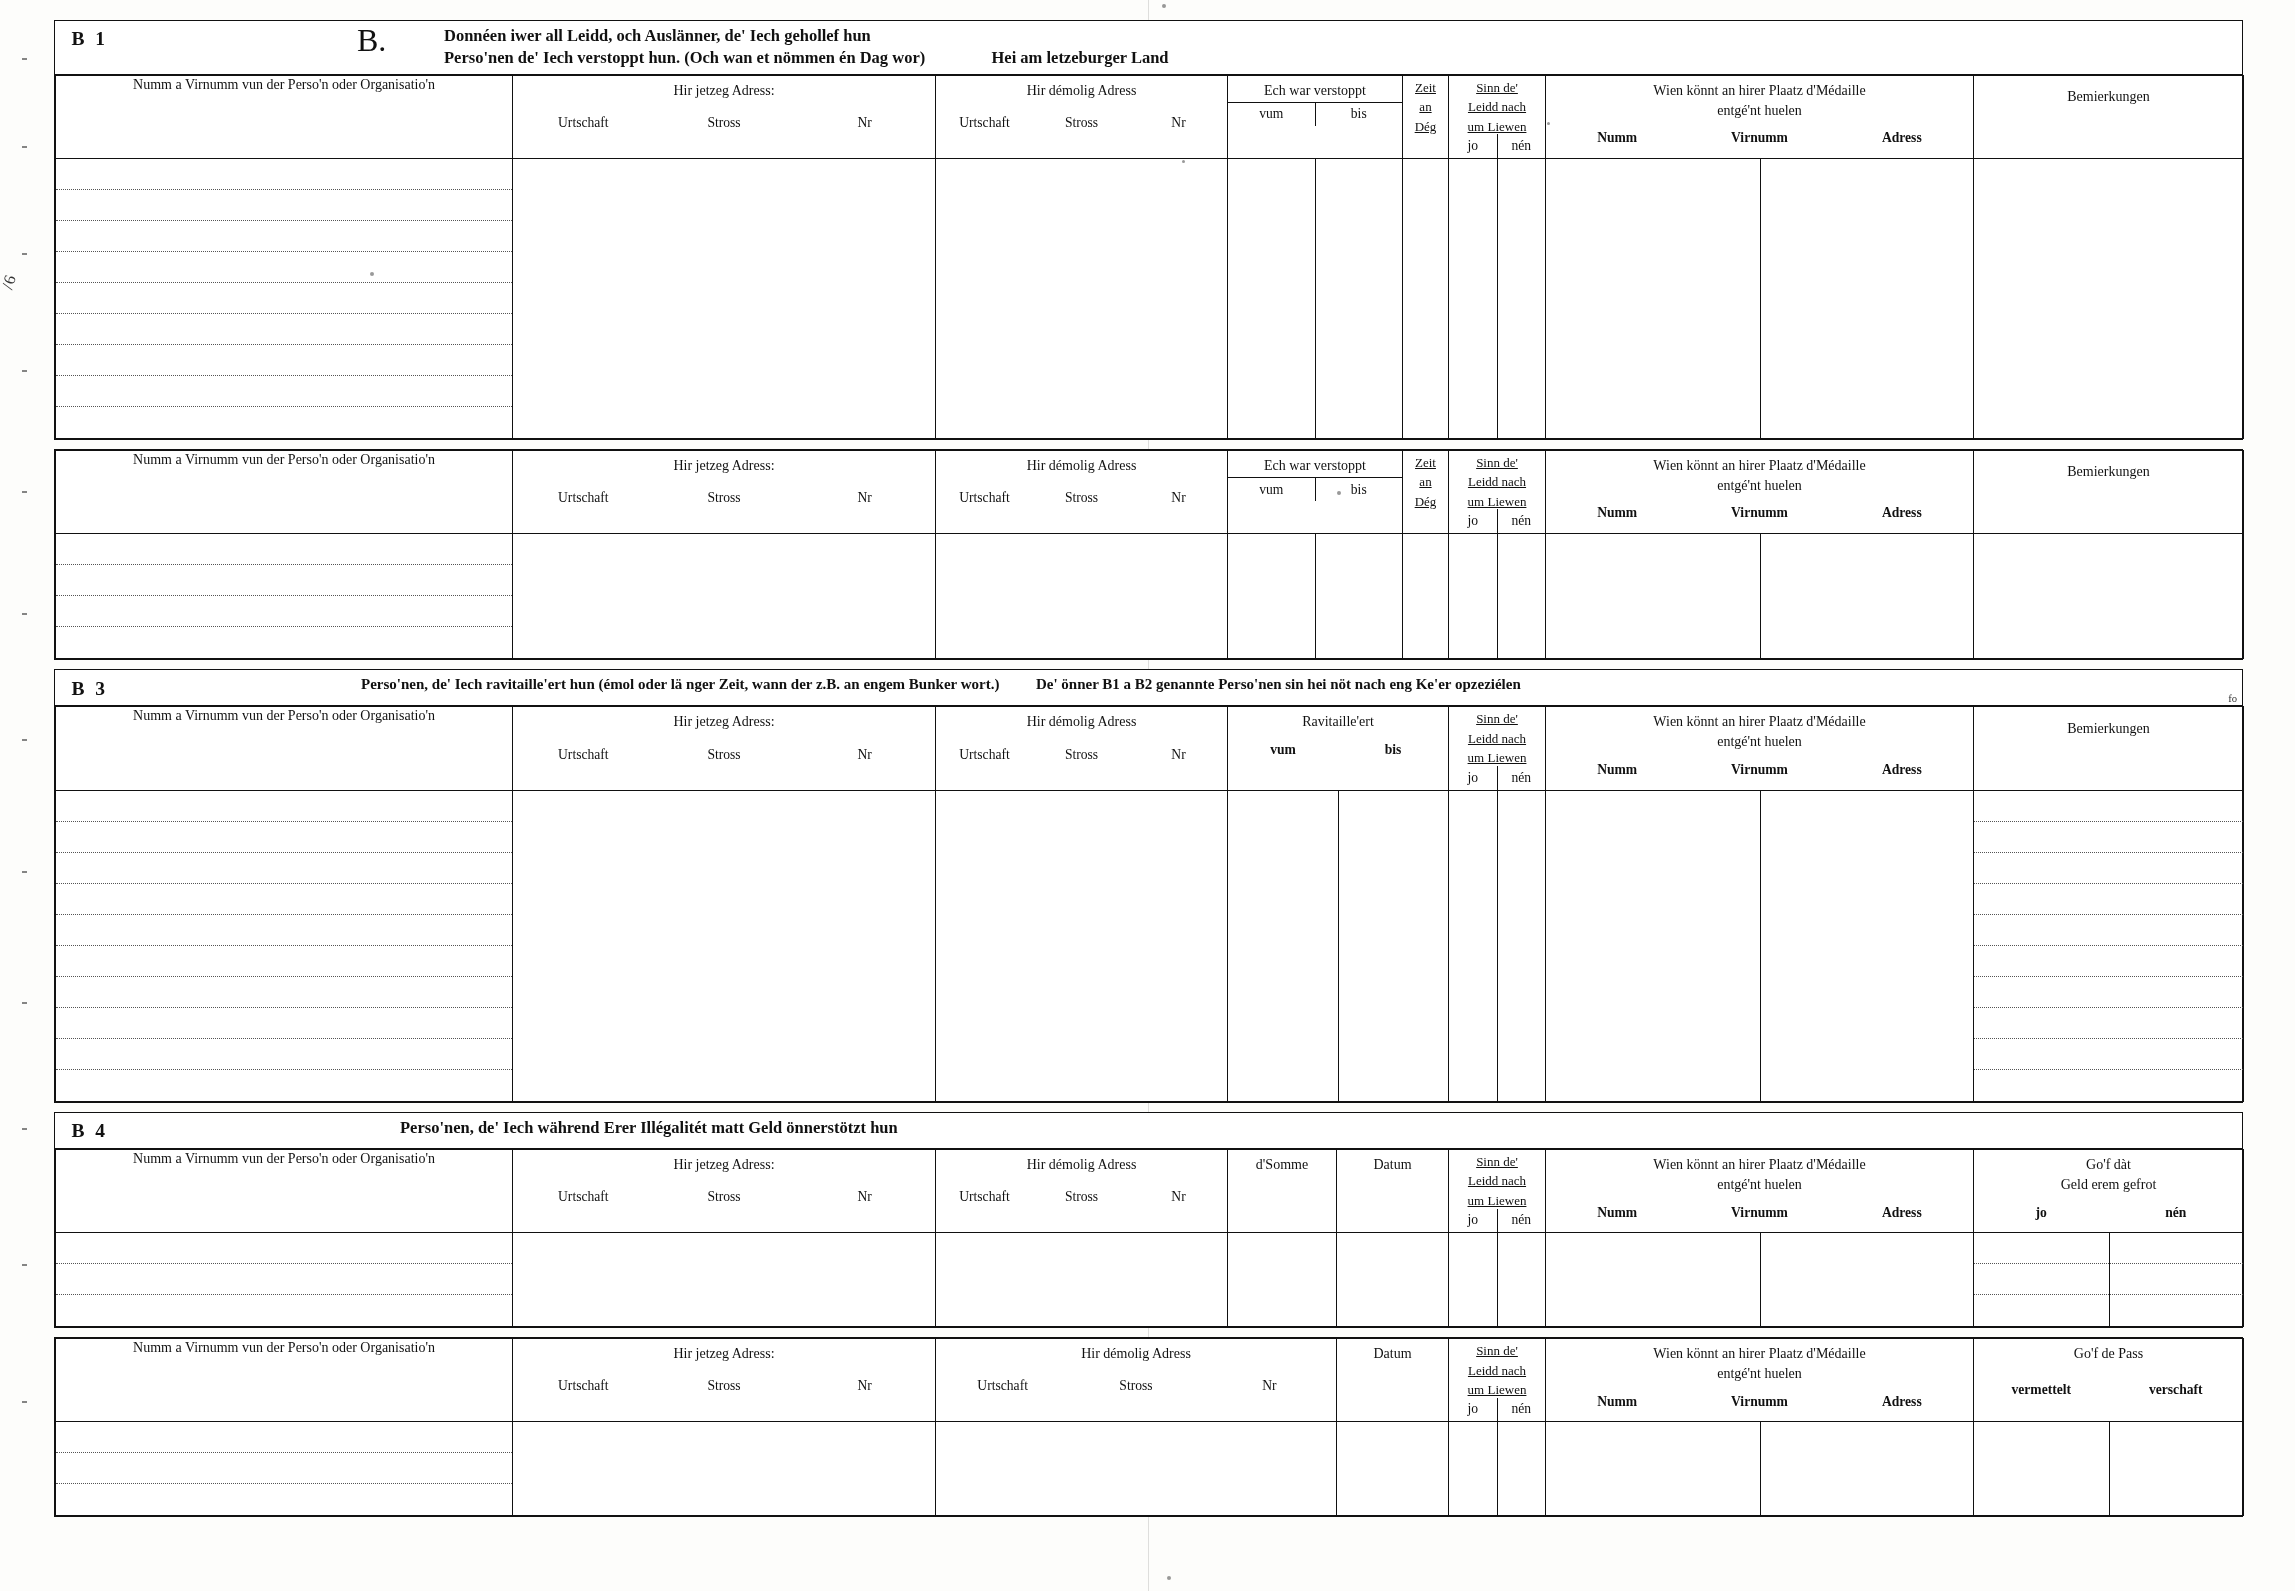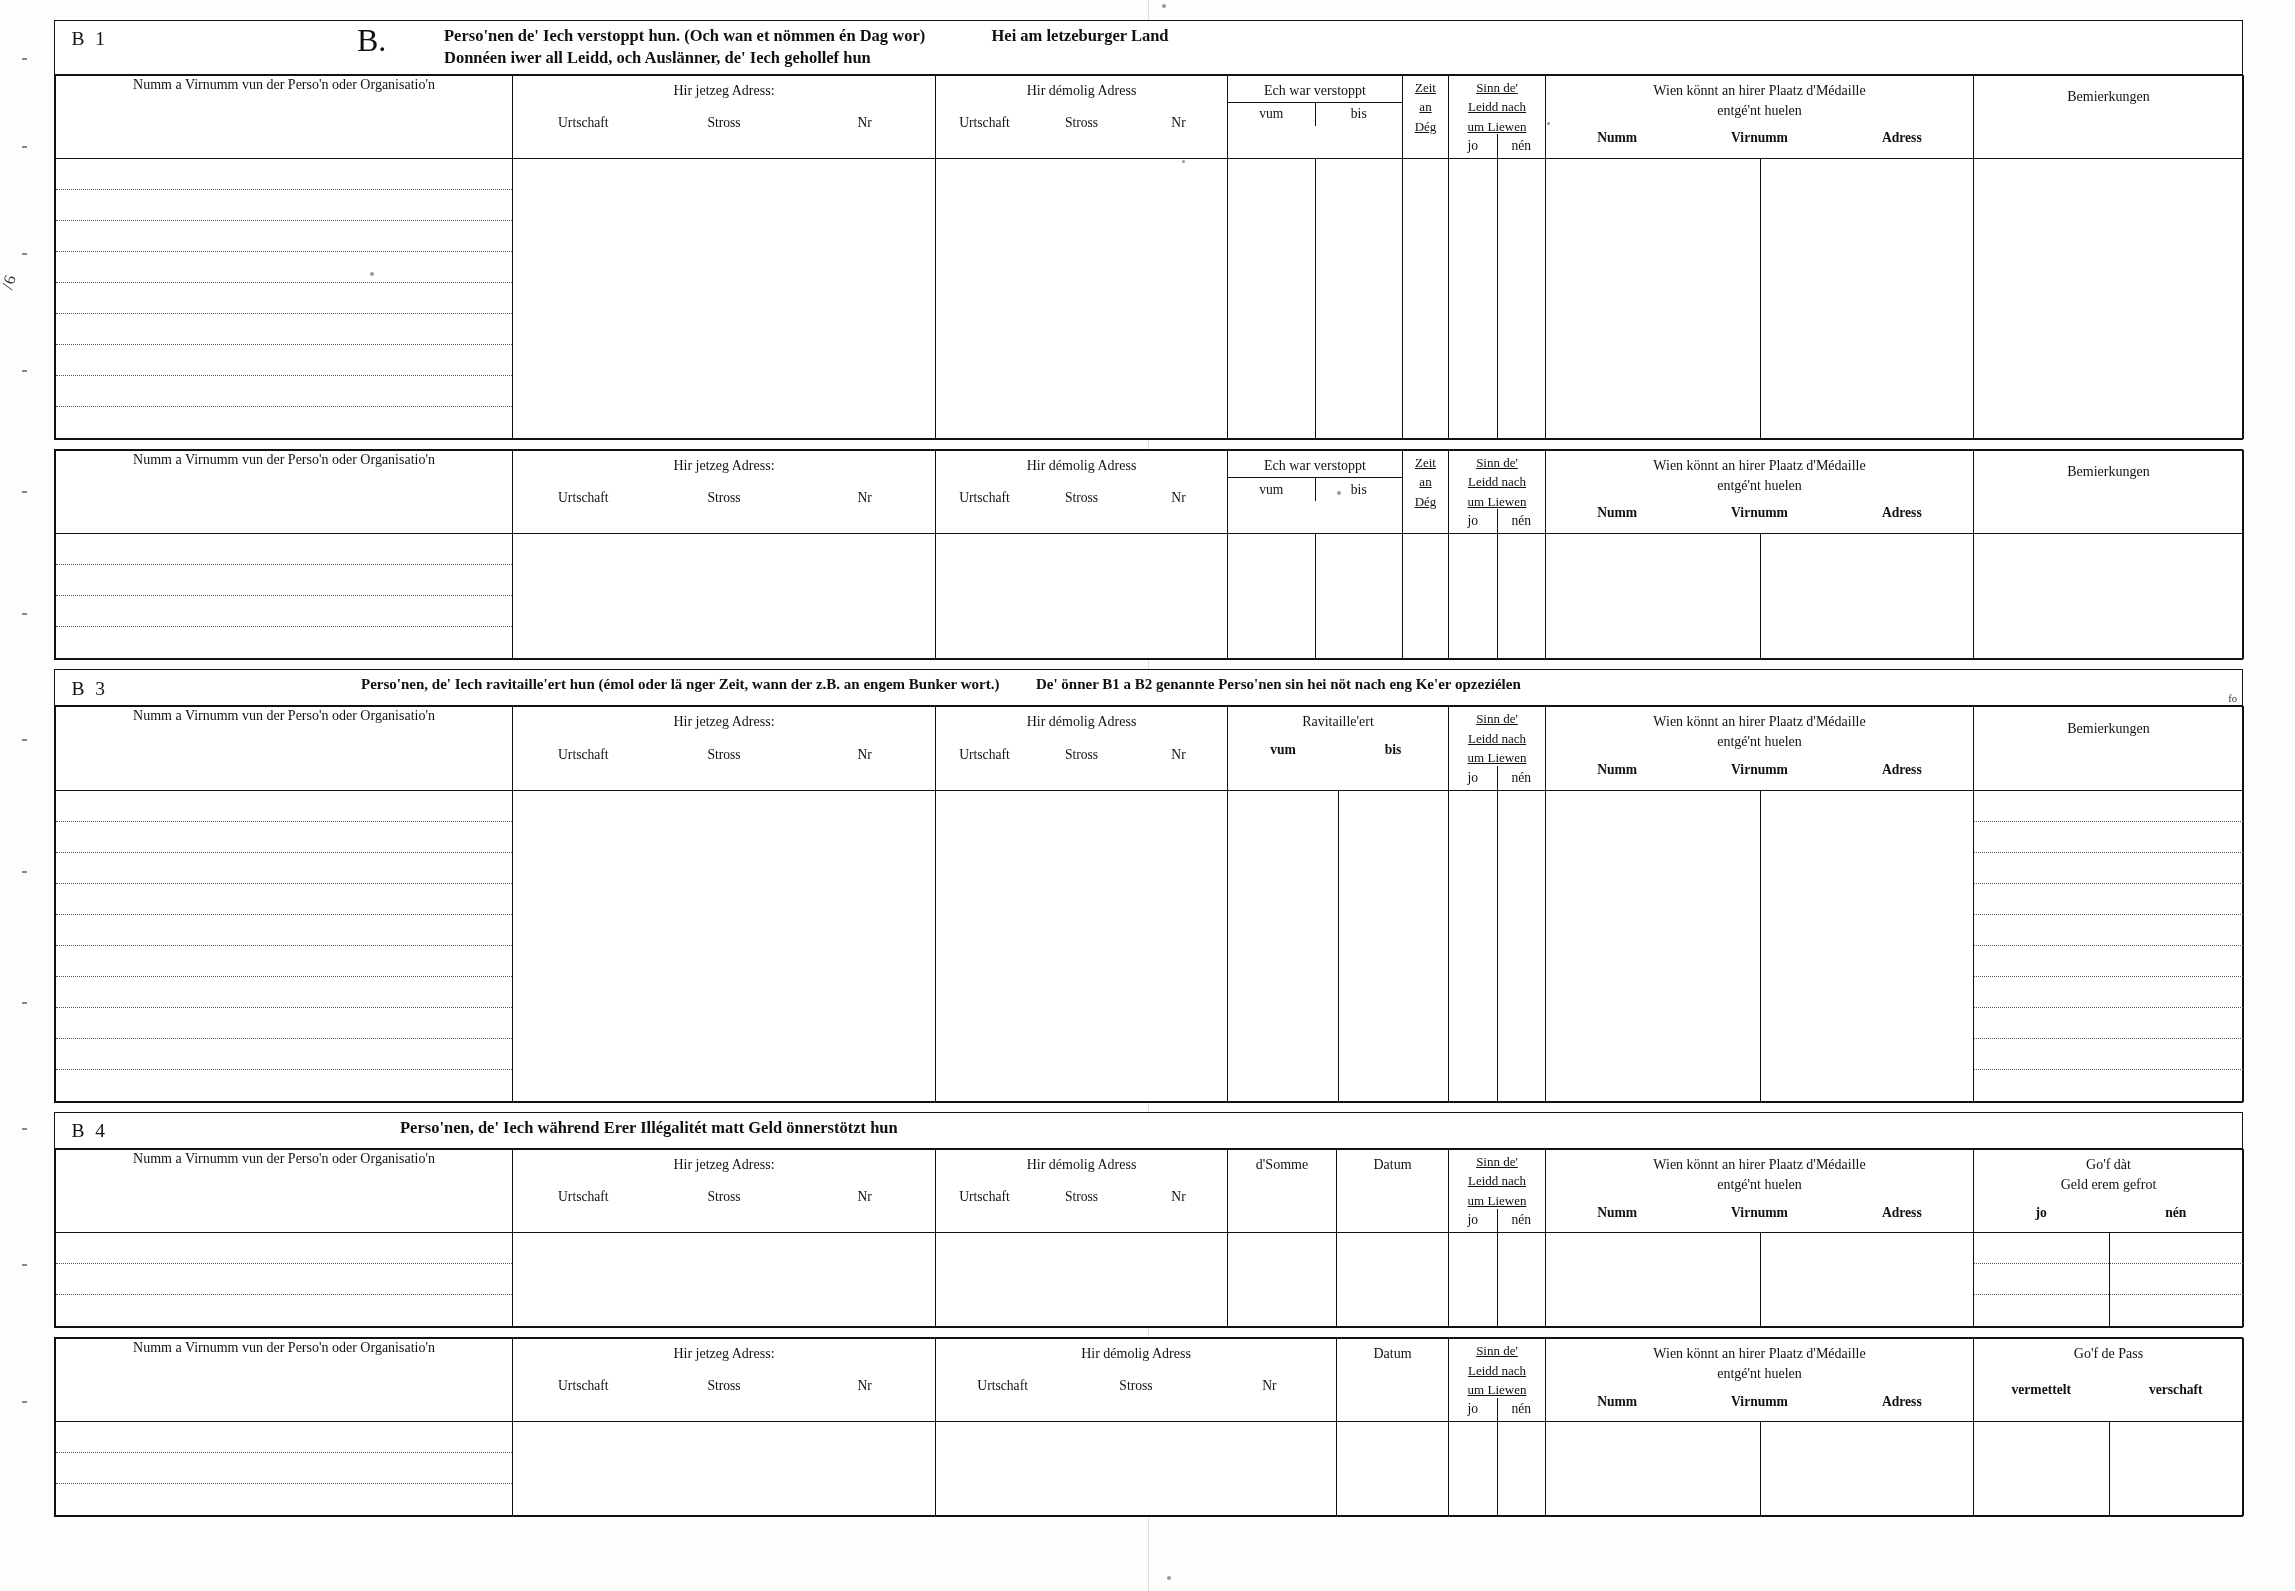--- a/index.html
+++ b/index.html
@@ -69,21 +69,21 @@
     align-items:flex-start;
     border-bottom:1.9px solid #111;
     min-height:36px;
     position:relative;
   }
   .code-cell{
     width:102px;
     flex:0 0 102px;
     border-right:0;
     font-size:19.5px;
-    font-weight:400;
+    font-weight:700;
     padding:7.8px 0 5.8px 16.5px;
     letter-spacing:2.9px;
     box-sizing:border-box;
   }
   .title-text{
     flex:1 1 auto;
     padding:4.9px 0 4.9px 0;
     font-size:16.5px;
     line-height:1.32;
     font-weight:600;
@@ -236,26 +236,26 @@
   </div>
   <div class="margin-scrawl">/6</div>
 
   <div class="sheet">
 
     <div class="block">
       <div class="title-strip">
         <div class="code-cell">B 1</div>
         <div class="big-B">B.</div>
         <div class="title-text">
+          <span class="ln pad-1">Donnéen iwer all Leidd, och Auslänner, de' Iech gehollef hun</span>
           <span class="ln pad-2">
             <span>Perso'nen de' Iech verstoppt hun. (Och wan et nömmen én Dag wor)</span>
             <span class="gap"></span>
             <span>Hei am letzeburger Land</span>
           </span>
-          <span class="ln pad-1">Donnéen iwer all Leidd, och Auslänner, de' Iech gehollef hun</span>
         </div>
       </div>
 
       <table class="grid">
         <colgroup>
           <col style="width:457px">
           <col style="width:423px">
           <col style="width:292px">
           <col style="width:175px">
           <col style="width:46px">

